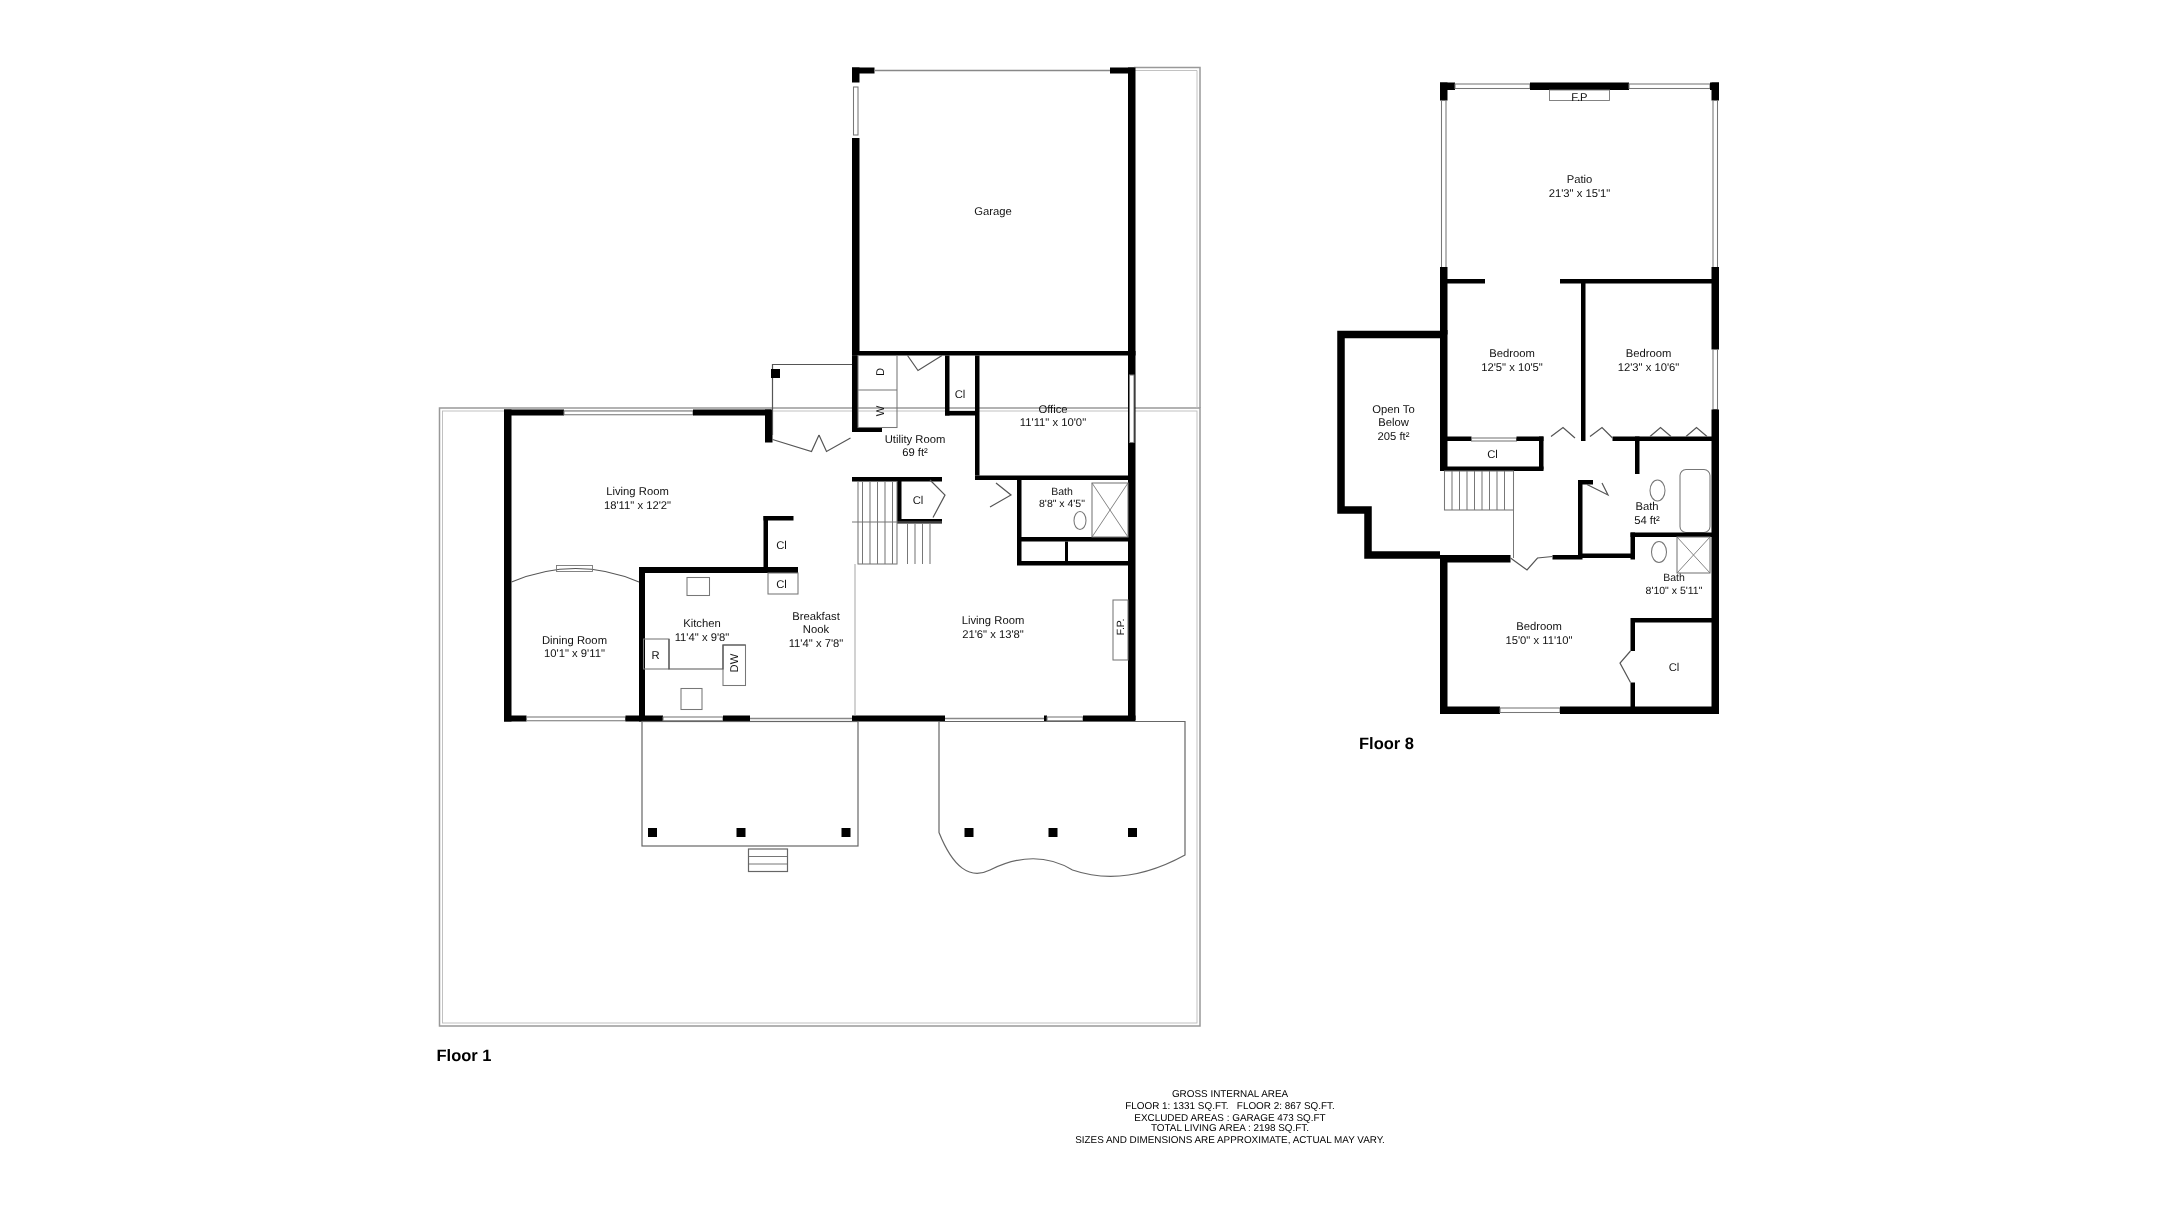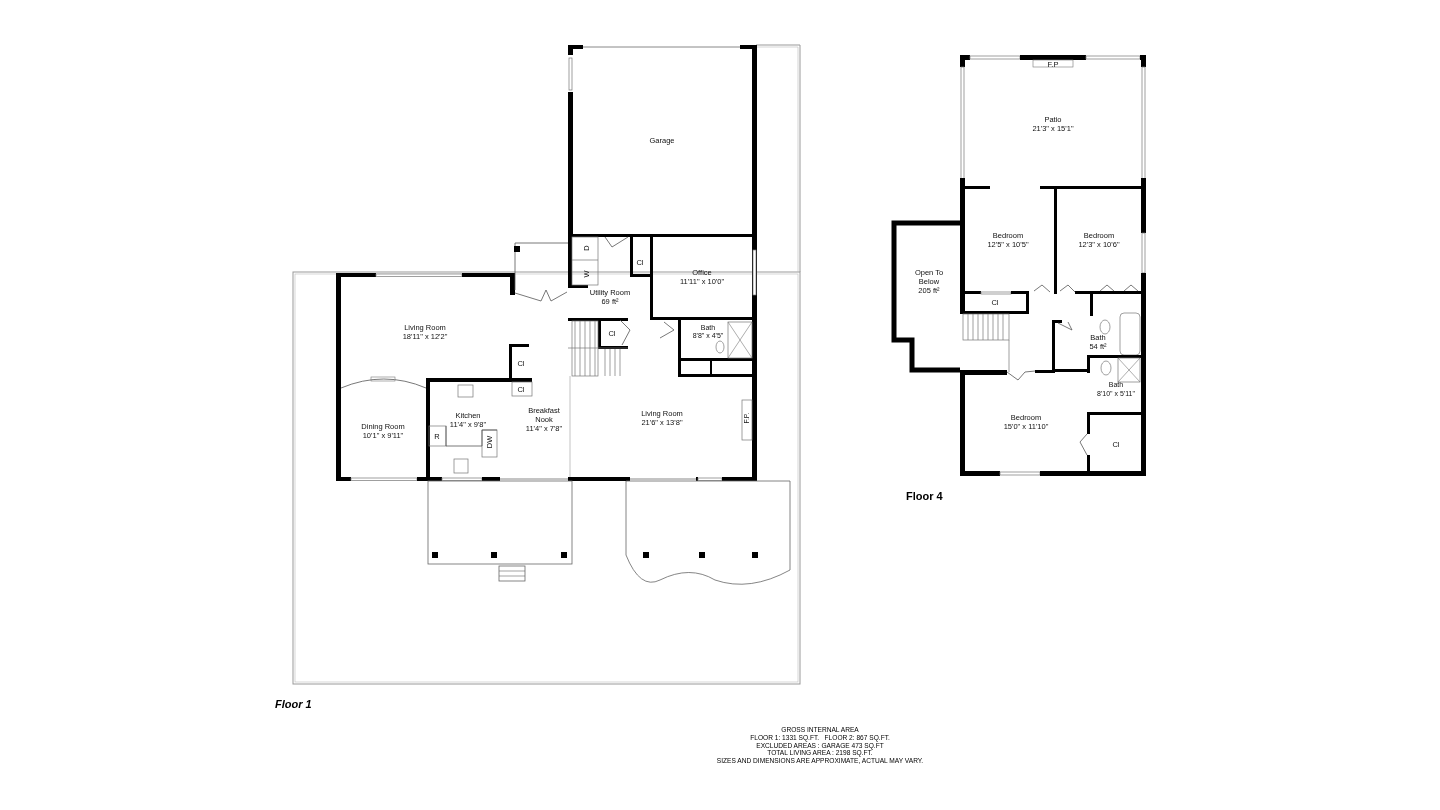--- a/index.html
+++ b/index.html
@@ -246,22 +246,22 @@
     <text class="lbl sm" x="1116" y="387">Bath</text>
     <text class="lbl sm" x="1116" y="396">8'10" x 5'11"</text>
     <text class="lbl" x="1026" y="420">Bedroom</text>
     <text class="lbl" x="1026" y="429">15'0" x 11'10"</text>
     <text class="lbl" x="1053" y="67">F.P</text>
     <text class="lbl" x="995" y="305">Cl</text>
     <text class="lbl" x="1116" y="447">Cl</text>
   </g>
 </svg>
 
-<div class="floor-title" style="left:275px;top:698px;font-style:italic;">Floor 1</div>
-<div class="floor-title" style="left:906px;top:490px;">Floor 4</div>
+<div class="floor-title" style="left:291px;top:698px;">Floor 1</div>
+<div class="floor-title" style="left:906px;top:490px;">Floor 8</div>
 
 <div class="footer">
   <div>GROSS INTERNAL AREA</div>
   <div style="white-space:pre;">FLOOR 1: 1331 sq.ft.   FLOOR 2: 867 sq.ft.</div>
   <div>EXCLUDED AREAS : GARAGE 473 sq.ft</div>
   <div>TOTAL LIVING AREA : 2198 sq.ft.</div>
   <div>SIZES AND DIMENSIONS ARE APPROXIMATE, ACTUAL MAY VARY.</div>
 </div>
 
 </body></html>

